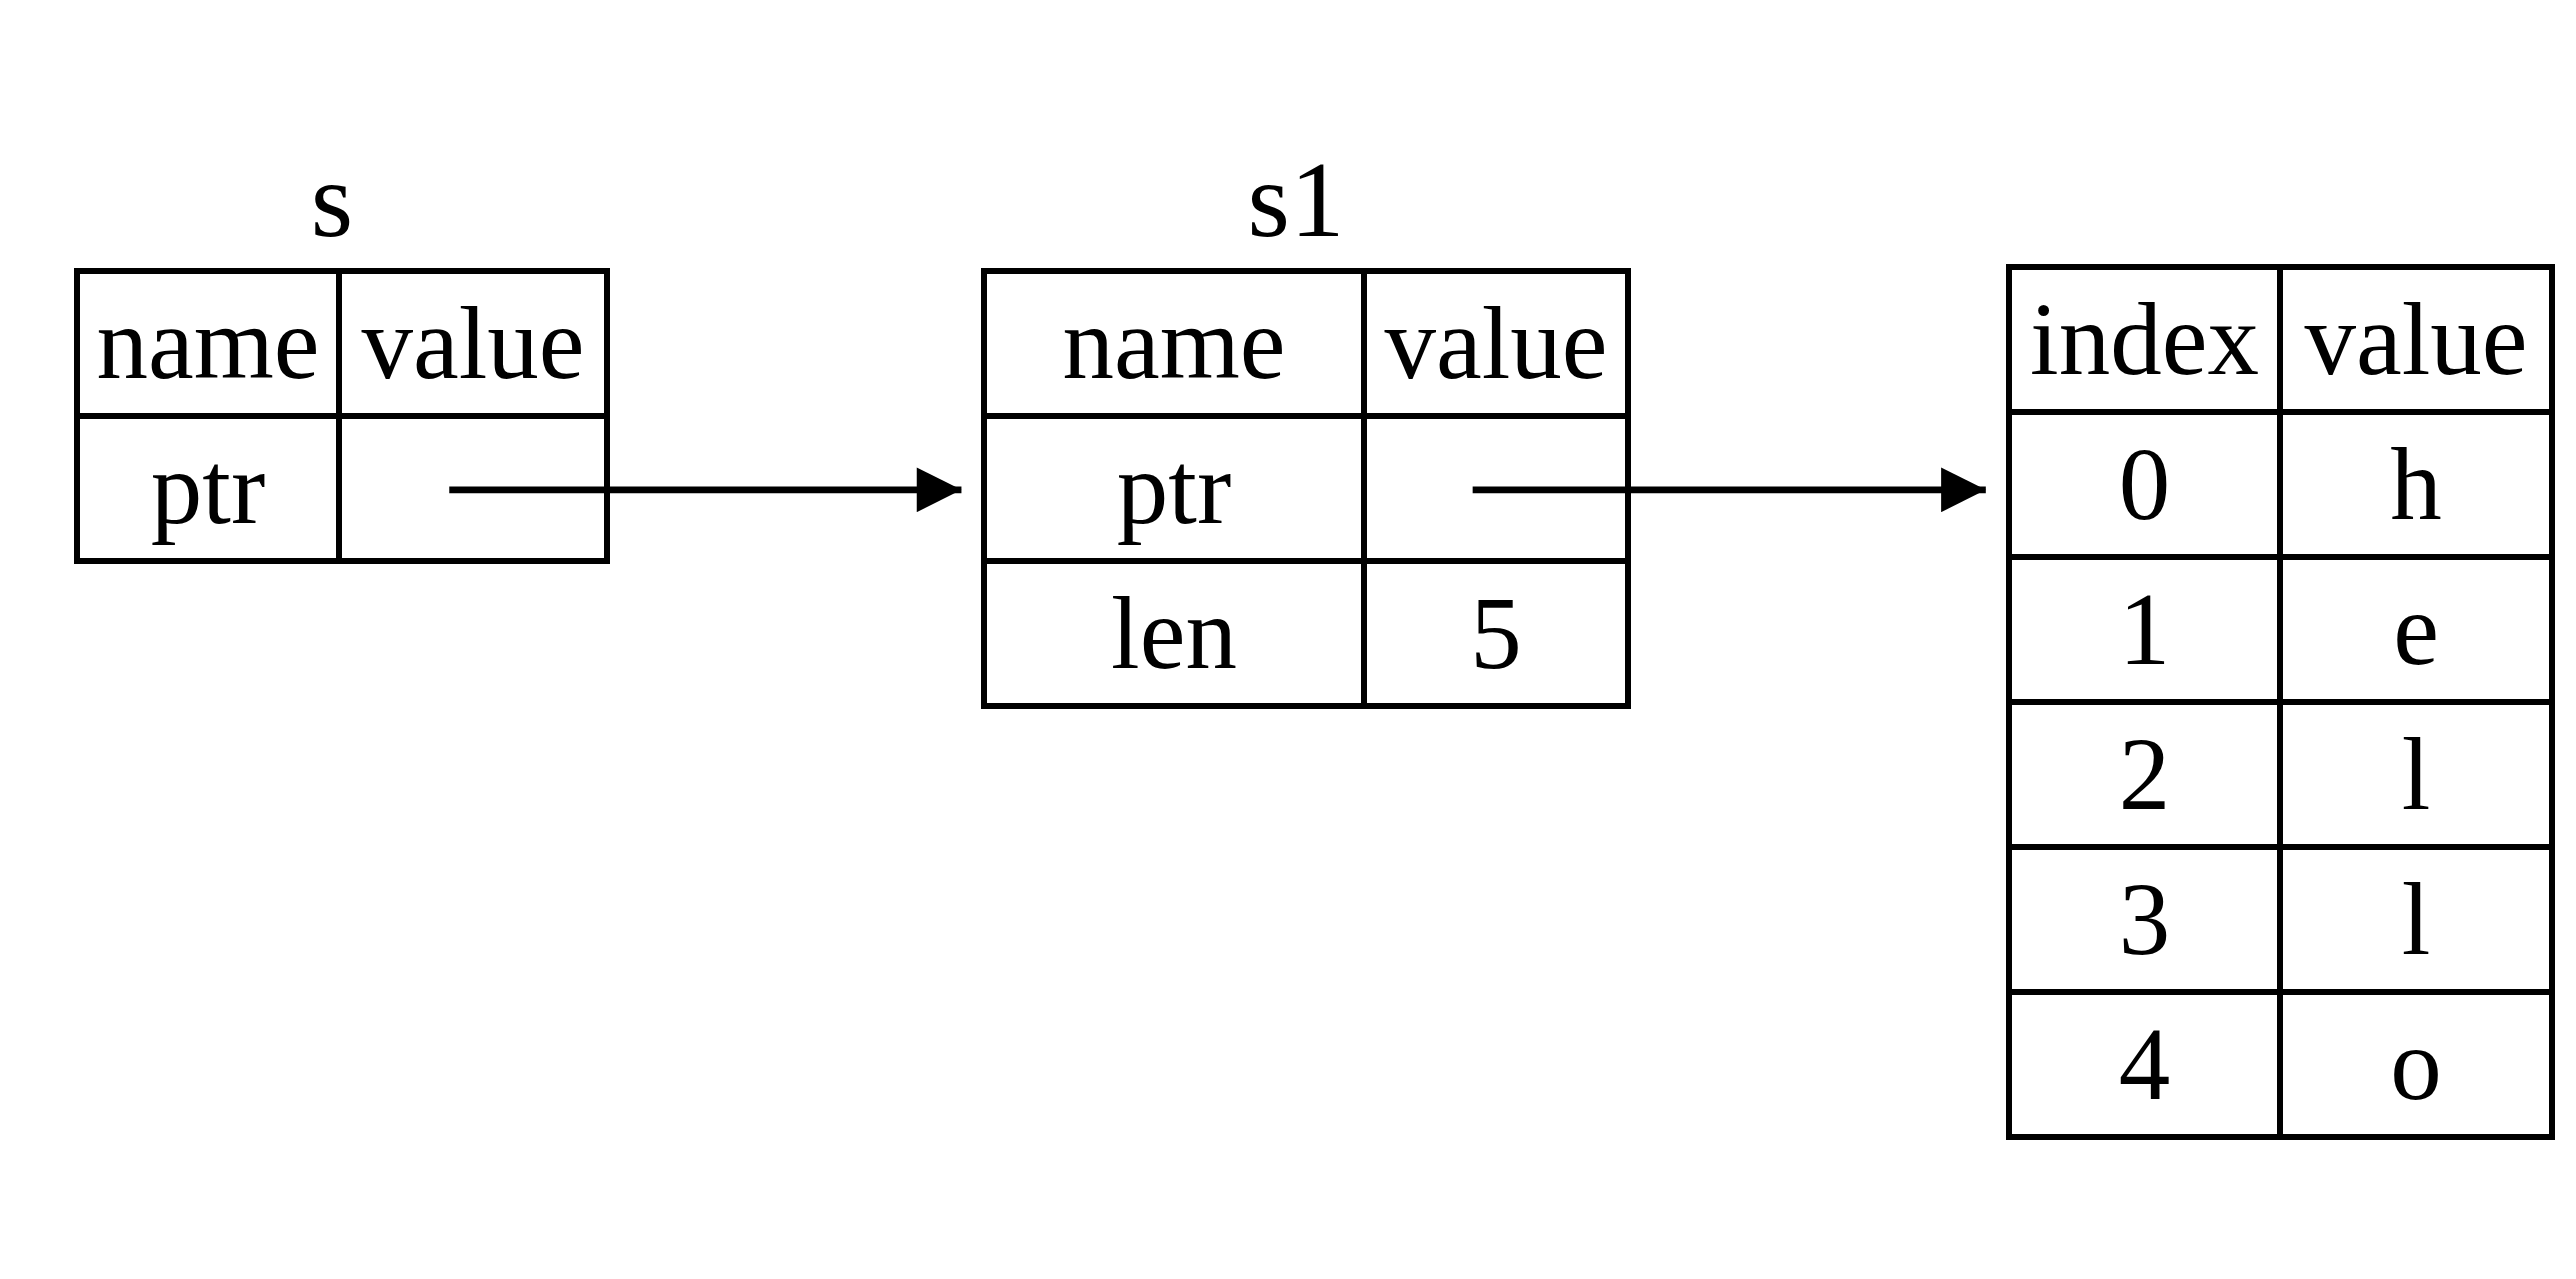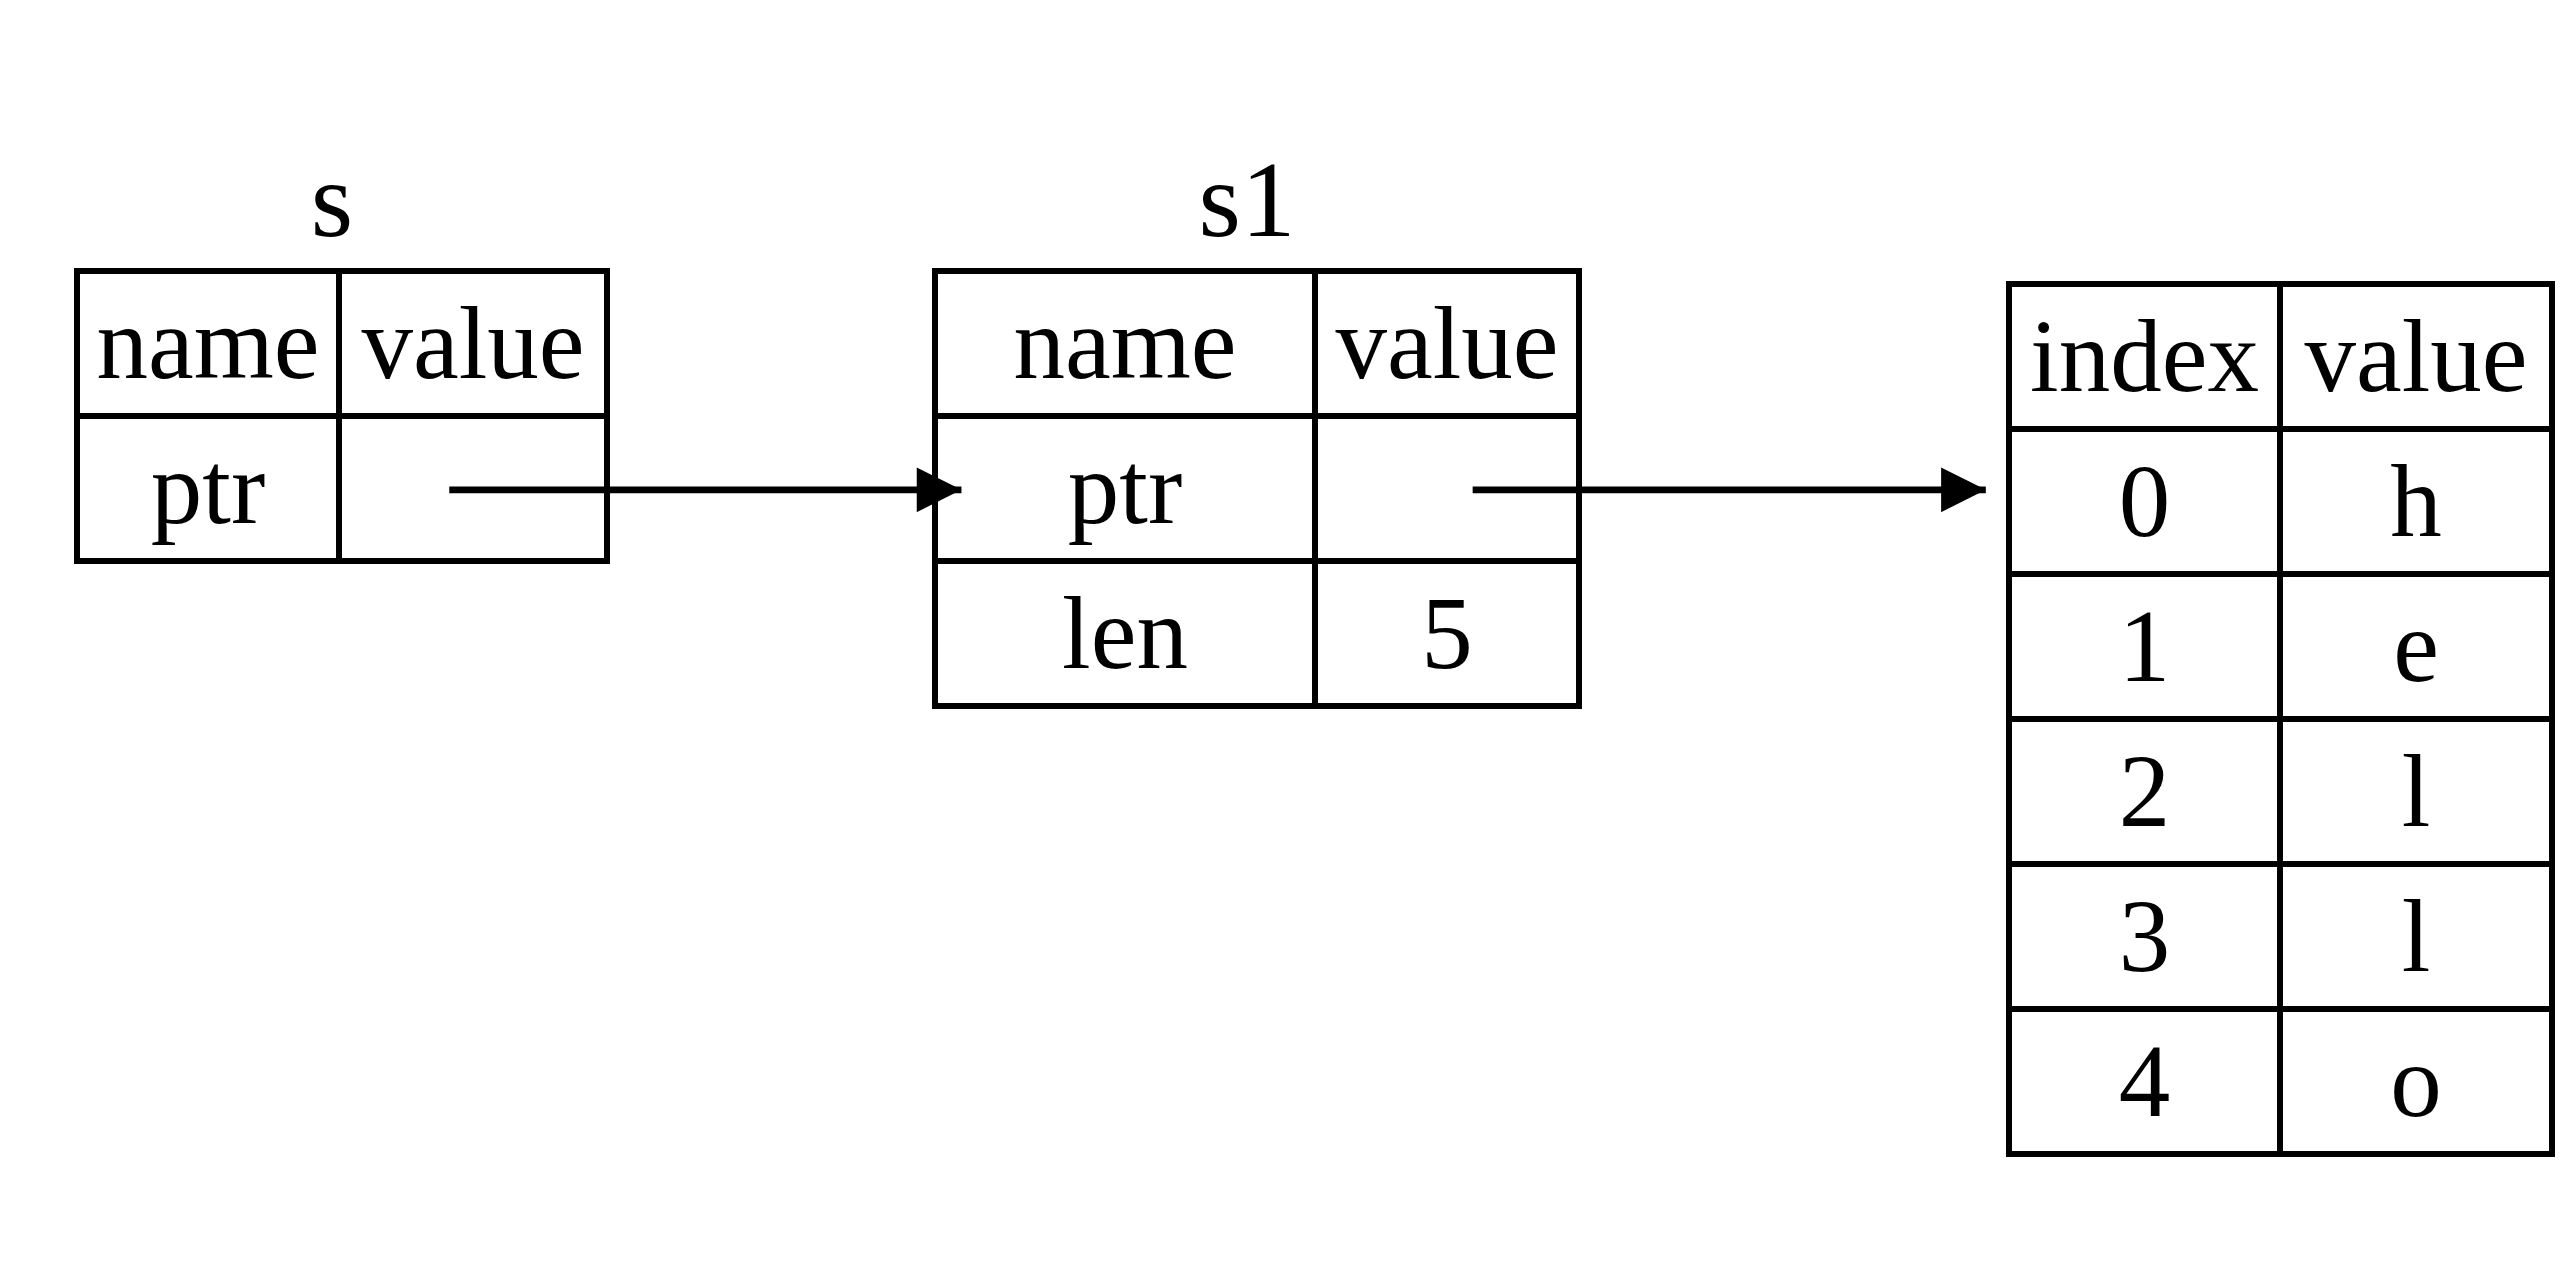--- a/index.html
+++ b/index.html
@@ -83,21 +83,21 @@
         <td>value</td>
       </tr>
       <tr>
         <td>ptr</td>
         <td></td>
       </tr>
     </tbody>
       </table>
   </div>
 
-  <div class="tbl-wrap" id="tbl-s1" style="left:912px; top:268px;">
+  <div class="tbl-wrap" id="tbl-s1" style="left:961px; top:268px;">
     <div class="tbl-title">s1</div>
     <table class="mem">
       <colgroup>
           <col class="c-name">
           <col class="c-value">
         </colgroup>
       <tbody>
           <tr>
         <td>name</td>
         <td>value</td>
@@ -107,21 +107,21 @@
         <td></td>
       </tr>
       <tr>
         <td>len</td>
         <td>5</td>
       </tr>
     </tbody>
       </table>
   </div>
 
-  <div class="tbl-wrap" id="tbl-heap" style="left:1986px; top:281px;">
+  <div class="tbl-wrap" id="tbl-heap" style="left:1986px; top:264px;">
     <table class="mem">
       <colgroup>
           <col class="c-name">
           <col class="c-value">
         </colgroup>
       <tbody>
           <tr>
         <td>index</td>
         <td>value</td>
       </tr>

